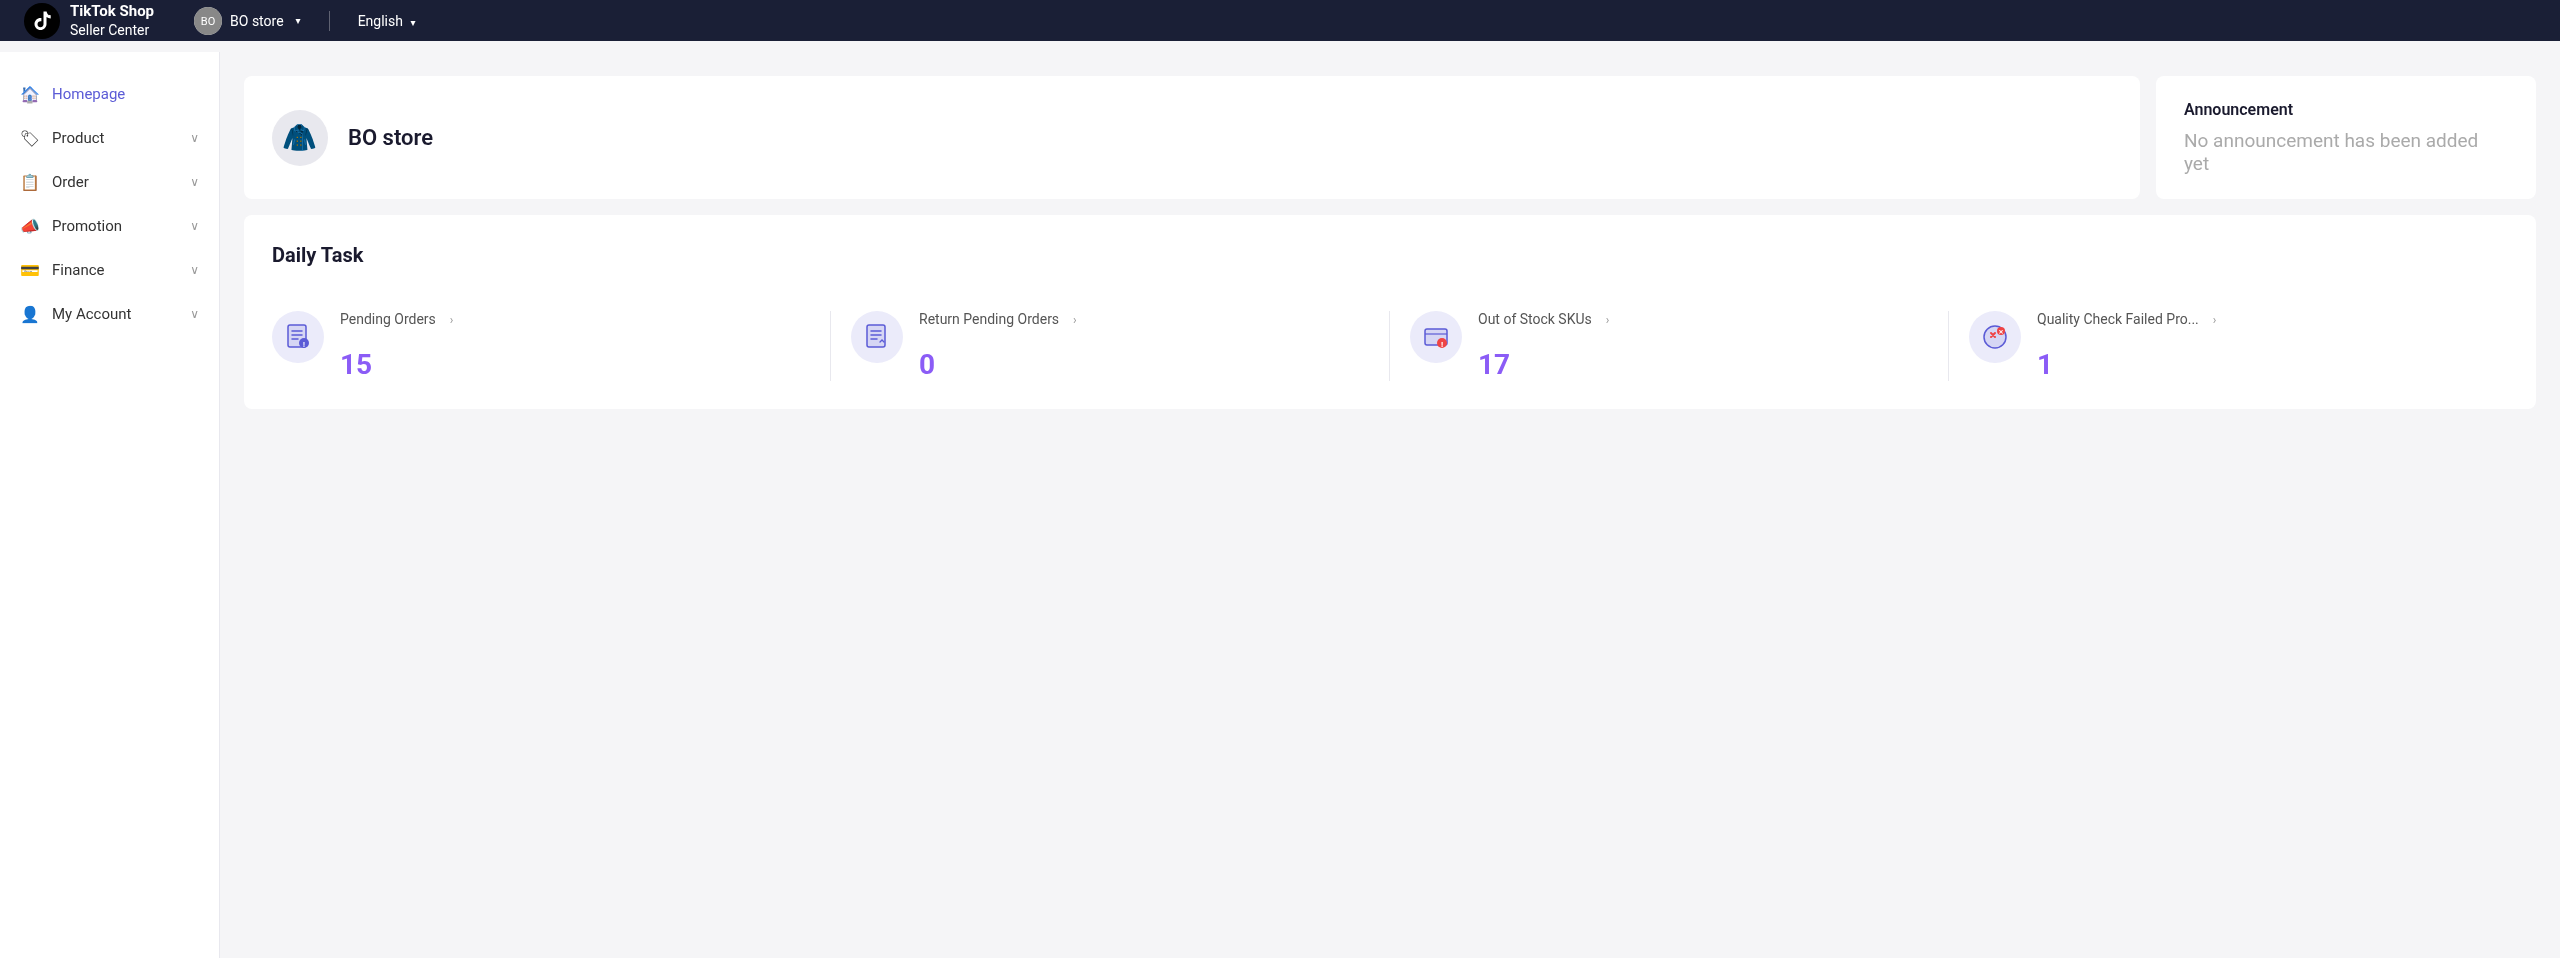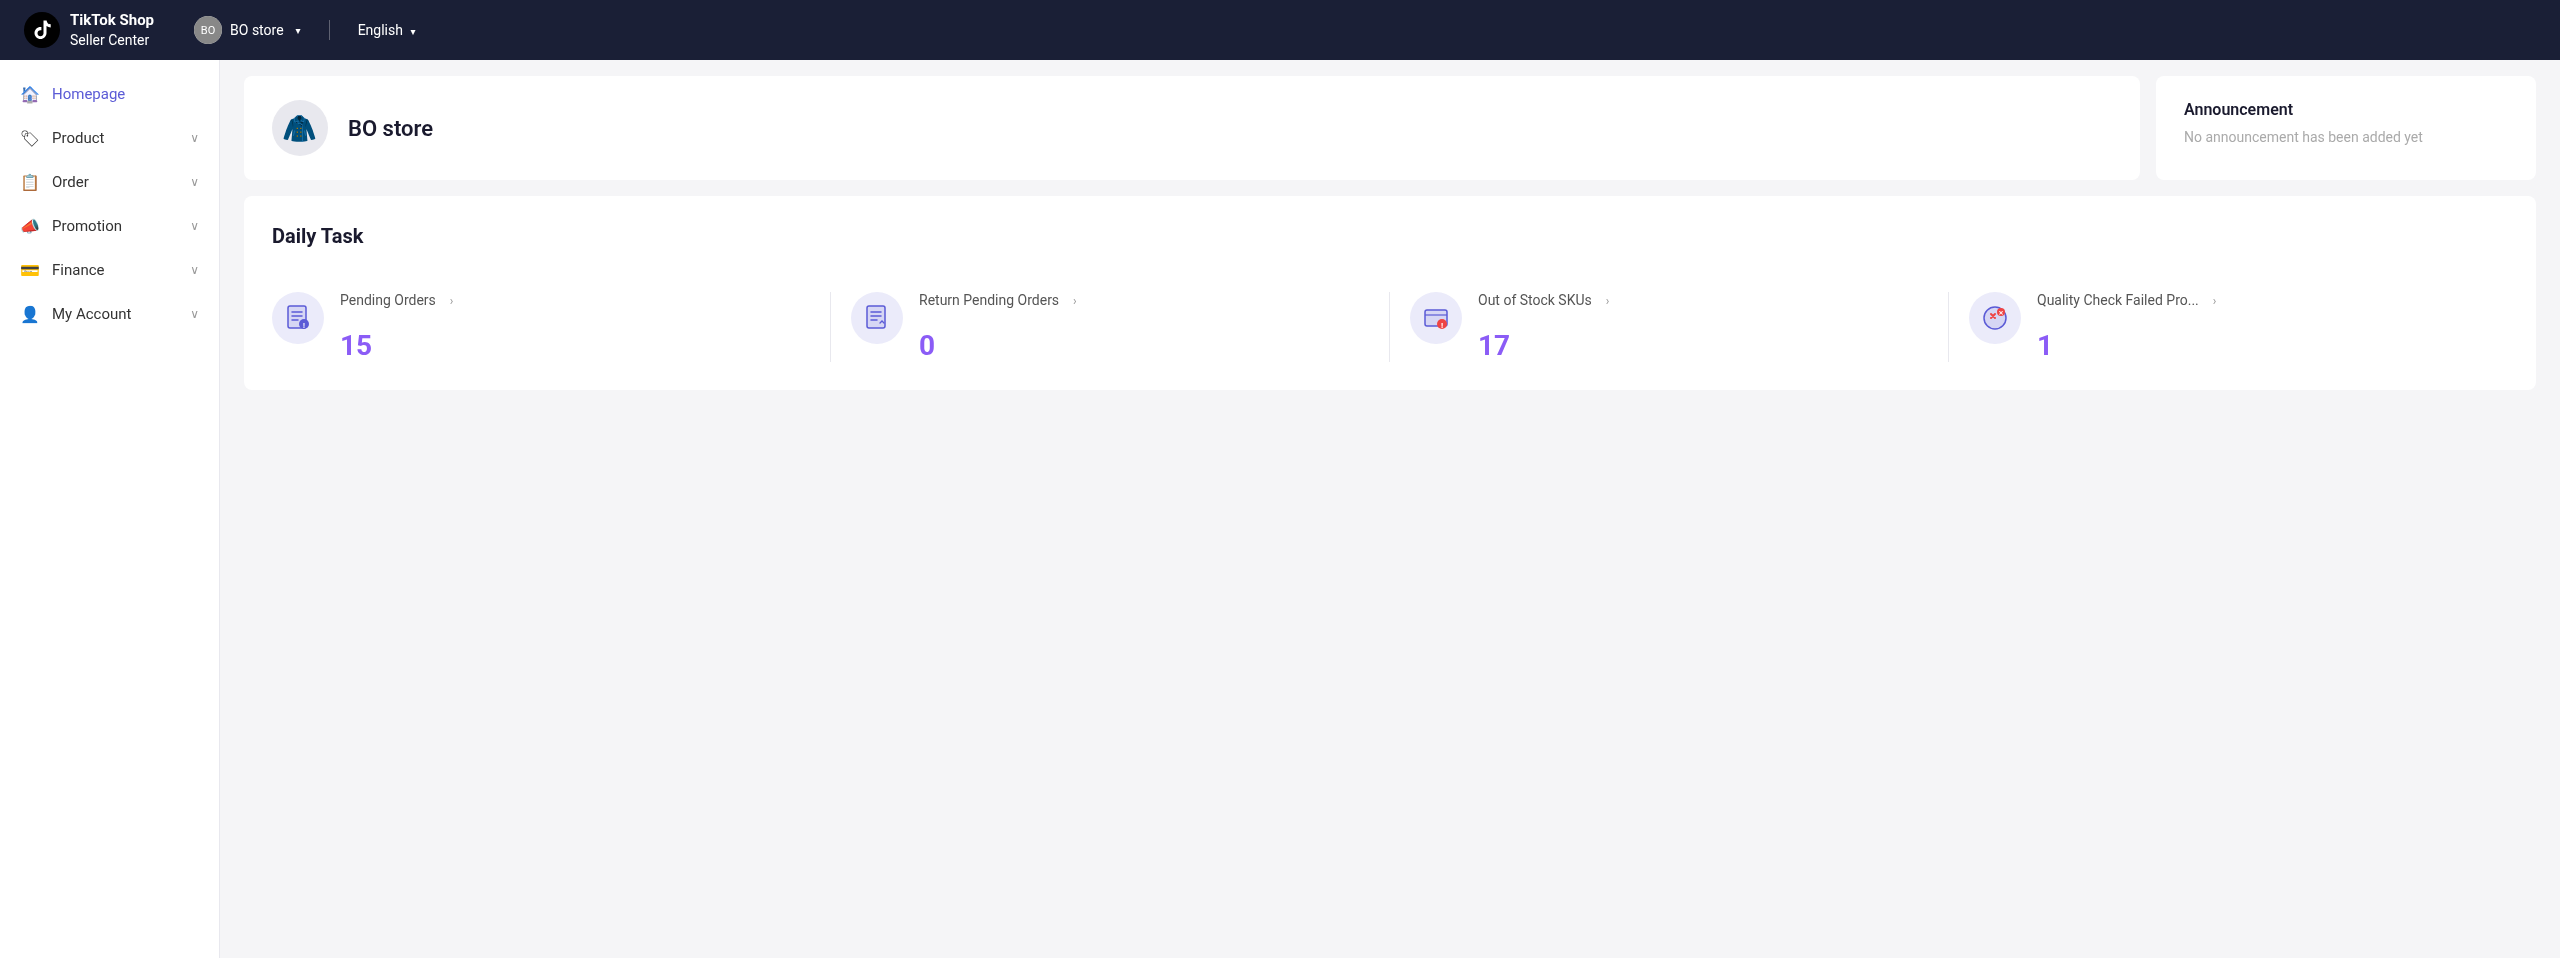--- a/index.html
+++ b/index.html
@@ -3,21 +3,21 @@
   <meta charset="utf-8">
   <style>
     * { margin: 0; padding: 0; box-sizing: border-box; }
     body { font-family: -apple-system, BlinkMacSystemFont, 'Segoe UI', Roboto, sans-serif; background: #f5f5f7; }
 
     
     .topnav {
       background: #1a1f36;
       display: flex;
       align-items: center;
-      height: 60px;
+      height: 41px;
       padding: 12px 24px;
       position: fixed;
       top: 0; left: 0; right: 0;
       z-index: 100;
     }
     .brand {
       display: flex;
       align-items: center;
       gap: 10px;
       margin-right: 40px;
@@ -165,21 +165,21 @@
       padding: 24px 28px;
     }
     .announcement-title {
       font-size: 16px;
       font-weight: 600;
       color: #1a1a2e;
       margin-bottom: 10px;
     }
     .announcement-empty {
       color: #aaa;
-      font-size: 14px;
+      font-size: 19px;
     }
 
     
     .daily-task-card {
       background: white;
       border-radius: 8px;
       padding: 28px;
     }
     .daily-task-title {
       font-size: 20px;

